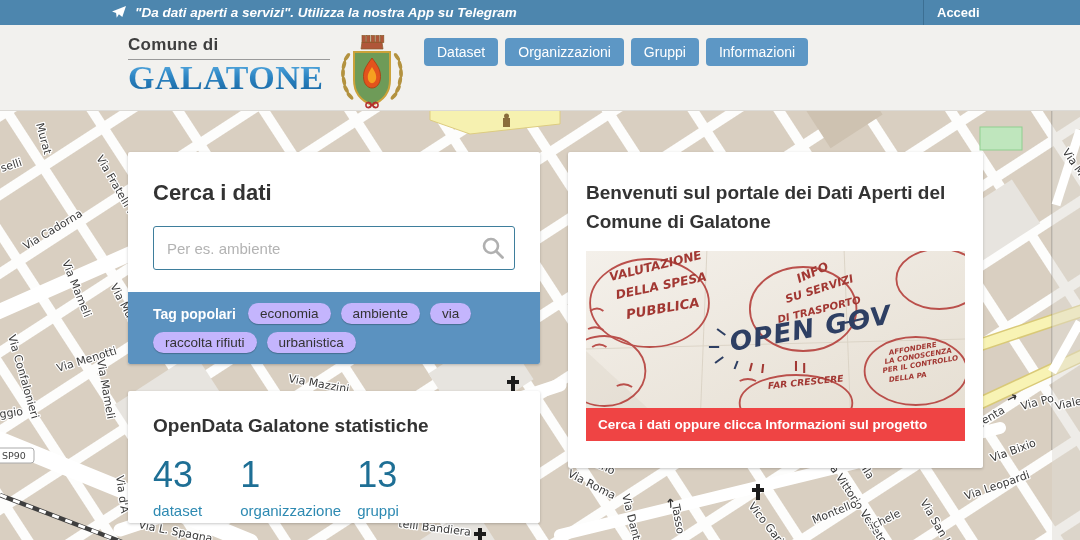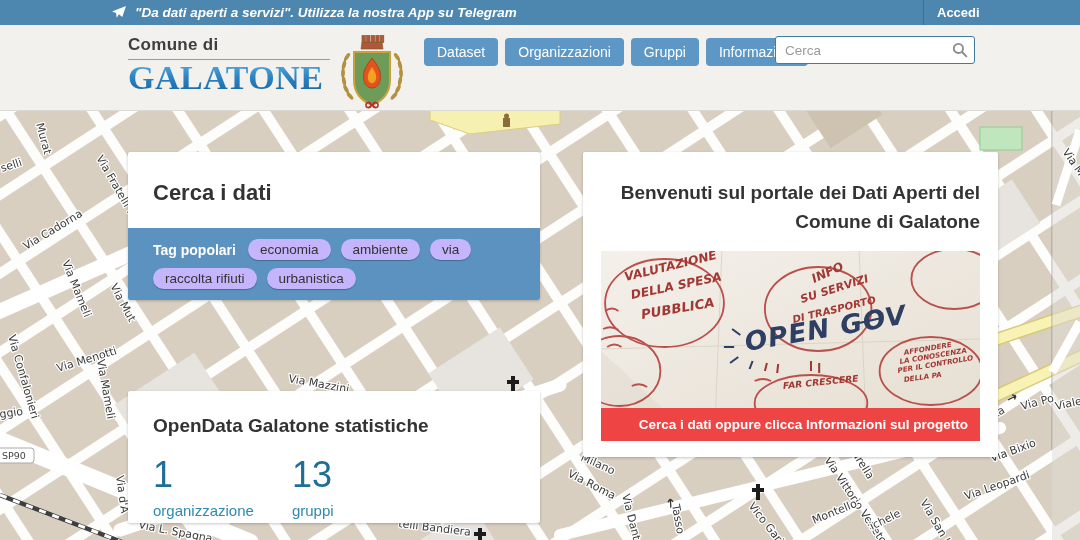--- a/index.html
+++ b/index.html
@@ -57,21 +57,21 @@
         box-shadow:0 1px 1px rgba(0,0,0,.25);cursor:pointer;white-space:nowrap;}
 
   .card-stats{left:128px;top:391px;width:412px;height:132px;overflow:hidden;}
   .card-stats h2{font-size:19px;margin:24px 25px 0;}
   .statsrow{display:flex;margin:20px 25px 0;}
   .stat{margin-right:38px;}
   .stat:nth-child(2){margin-right:16px;}
   .stat .val{font-size:36px;line-height:1;color:#1e6f95;}
   .stat .lbl{font-size:15px;color:#2e8ab2;margin-top:9px;}
 
-  .card-welcome{left:583px;top:152px;width:415px;padding:26px 18px 16px;box-sizing:border-box;text-align:right;}
+  .card-welcome{left:568px;top:152px;width:415px;padding:26px 18px 27px;box-sizing:border-box;}
   .card-welcome h2{font-size:19px;line-height:1.55;font-weight:700;}
   .photo{position:relative;margin-top:14px;width:100%;height:190px;overflow:hidden;}
   .photo svg{display:block;}
   .photocap{position:absolute;left:0;bottom:0;width:100%;height:33px;background:#ef4444;color:#fff;
             font-size:13.5px;font-weight:700;line-height:33px;padding:0 12px;box-sizing:border-box;
             white-space:nowrap;overflow:hidden;}
 </style>
 </head>
 <body>
 
@@ -132,27 +132,20 @@
     </g>
   </svg>
 
   <div class="mainnav">
     <button class="navbtn">Dataset</button>
     <button class="navbtn">Organizzazioni</button>
     <button class="navbtn">Gruppi</button>
     <button class="navbtn">Informazioni</button>
   </div>
 
-  <div class="hsearch">
-    <input type="text" placeholder="Cerca" style="">
-    <svg class="mag" width="16" height="16" viewBox="0 0 16 16">
-      <circle cx="6.4" cy="6.4" r="4.6" fill="none" stroke="#8a8a8a" stroke-width="1.8"></circle>
-      <line x1="10" y1="10" x2="14.4" y2="14.4" stroke="#8a8a8a" stroke-width="1.9" stroke-linecap="round"></line>
-    </svg>
-  </div>
 </div>
 
 <svg class="map" viewBox="0 0 1080 430">
   <defs>
     <pattern id="grid" width="72" height="66" patternUnits="userSpaceOnUse" patternTransform="rotate(-33)">
       <rect width="72" height="66" fill="#d9cfc1"></rect>
       <rect width="72" height="10" fill="#fdfdfc"></rect>
       <rect width="10" height="66" fill="#fdfdfc"></rect>
     </pattern>
     <path id="cross" d="M-2 -6 h4 v4 h4 v4 h-4 v8 h-4 v-8 h-4 v-4 h4 z" fill="#1c1c1c"></path>
@@ -250,33 +243,44 @@
   <text class="ml" transform="translate(1062,42) rotate(55)">Via Mar</text>
 
   <g>
     <rect x="-6" y="338" width="40" height="15" rx="3" fill="#ffffff" stroke="#aaa" stroke-width="1"></rect>
     <text class="mroad" x="2" y="349">SP90</text>
   </g>
 </svg>
 
 <div class="card card-search">
   <h2>Cerca i dati</h2>
+  <div class="searchwrap">
+    <input type="text" placeholder="Per es. ambiente" style="">
+    <svg class="mag" width="24" height="24" viewBox="0 0 24 24">
+      <circle cx="10" cy="10" r="7" fill="none" stroke="#b0b0b0" stroke-width="2.6"></circle>
+      <line x1="15.2" y1="15.2" x2="21.5" y2="21.5" stroke="#b0b0b0" stroke-width="2.8" stroke-linecap="round"></line>
+    </svg>
+  </div>
   <div class="tagband">
     <span class="taglabel">Tag popolari</span>
     <span class="pill">economia</span>
     <span class="pill">ambiente</span>
     <span class="pill">via</span>
     <span class="pill">raccolta rifiuti</span>
     <span class="pill">urbanistica</span>
   </div>
 </div>
 
 <div class="card card-stats">
   <h2>OpenData Galatone statistiche</h2>
   <div class="statsrow">
+    <div class="stat">
+      <div class="val">43</div>
+      <div class="lbl">dataset</div>
+    </div>
     <div class="stat">
       <div class="val">1</div>
       <div class="lbl">organizzazione</div>
     </div>
     <div class="stat">
       <div class="val">13</div>
       <div class="lbl">gruppi</div>
     </div>
   </div>
 </div>

